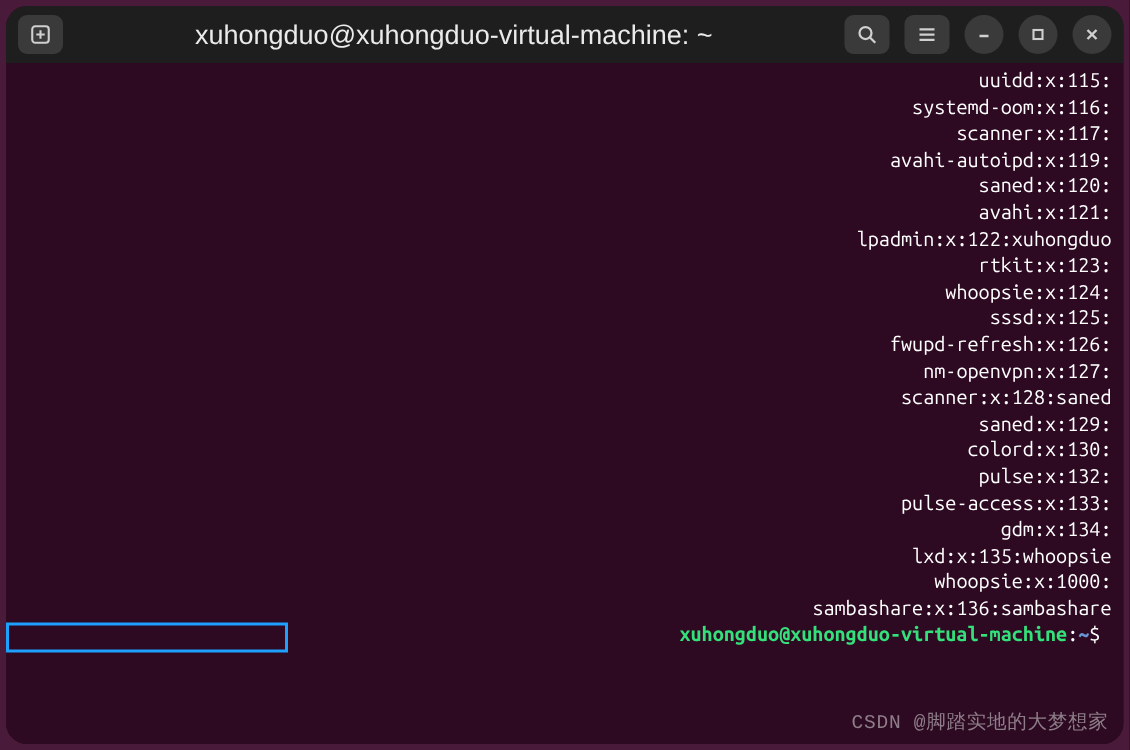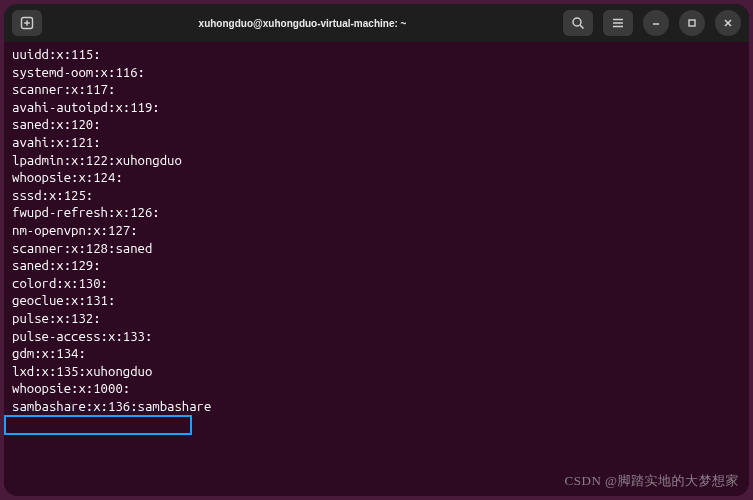--- a/index.html
+++ b/index.html
@@ -41,22 +41,22 @@
     align-items: center;
     justify-content: center;
     color: #e0e0e0;
     font-size: 14px;
   }
   .tb-title {
     flex: 1;
     text-align: center;
     color: #eaeaea;
     font-family: sans-serif;
-    font-weight: 700;
-    font-size: 10px;
+    font-weight: 400;
+    font-size: 18px;
   }
   .tb-right { display: flex; gap: 10px; align-items: center; }
   .circle-btn {
     width: 26px;
     height: 26px;
     border-radius: 50%;
     background: #3a3a3a;
     display: flex;
     align-items: center;
     justify-content: center;
@@ -66,38 +66,38 @@
   .terminal {
     flex: 1;
     background: #2d0a22;
     padding: 4px 8px;
     color: #ffffff;
     font-size: 13.2px;
     line-height: 17.6px;
     font-family: "Ubuntu Mono", "DejaVu Sans Mono", monospace;
     position: relative;
   }
-  .term-line { white-space: pre; }
+  .term-line { white-space: pre; text-align: right; }
   .highlight-box {
     position: absolute;
     border: 2px solid #1ea0ff;
     left: 0px;
     width: 188px;
     height: 20px;
     pointer-events: none;
   }
   .prompt-user { color: #34e07a; font-weight: bold; }
   .prompt-path { color: #6a95d6; font-weight: bold; }
   .prompt-dollar { color: #ffffff; }
   .watermark {
     position: absolute;
     right: 14px;
     bottom: 10px;
     color: rgba(220,220,220,0.55);
-    font-family: Liberation Serif, serif;
+    font-family: Liberation Mono, monospace;
     font-size: 13px;
     letter-spacing: 0.5px;
     pointer-events: none;
   }
 </style>
 </head>
 <body>
 
 <div class="window">
 
@@ -147,32 +147,33 @@
 
   <div class="terminal" id="terminal-body">
 
   <div class="term-line">uuidd:x:115:</div>
       <div class="term-line">systemd-oom:x:116:</div>
       <div class="term-line">scanner:x:117:</div>
       <div class="term-line">avahi-autoipd:x:119:</div>
       <div class="term-line">saned:x:120:</div>
       <div class="term-line">avahi:x:121:</div>
       <div class="term-line">lpadmin:x:122:xuhongduo</div>
+      <div class="term-line">rtkit:x:123:</div>
       <div class="term-line">whoopsie:x:124:</div>
       <div class="term-line">sssd:x:125:</div>
       <div class="term-line">fwupd-refresh:x:126:</div>
       <div class="term-line">nm-openvpn:x:127:</div>
       <div class="term-line">scanner:x:128:saned</div>
       <div class="term-line">saned:x:129:</div>
       <div class="term-line">colord:x:130:</div>
-      <div class="term-line">geoclue:x:131:</div>
       <div class="term-line">pulse:x:132:</div>
       <div class="term-line">pulse-access:x:133:</div>
       <div class="term-line">gdm:x:134:</div>
-      <div class="term-line">lxd:x:135:xuhongduo</div>
+      <div class="term-line">lxd:x:135:whoopsie</div>
       <div class="term-line">whoopsie:x:1000:</div>
       <div class="highlight-box" style="top: 372.6px;"></div>
       <div class="term-line">sambashare:x:136:sambashare</div>
+      <div class="term-line"><span class="prompt-user">xuhongduo@xuhongduo-virtual-machine</span><span class="prompt-dollar">:</span><span class="prompt-path">~</span><span class="prompt-dollar">$ </span></div>
     </div>
 
 </div>
 
 <div class="watermark">CSDN @脚踏实地的大梦想家</div>
 
 </body></html>

